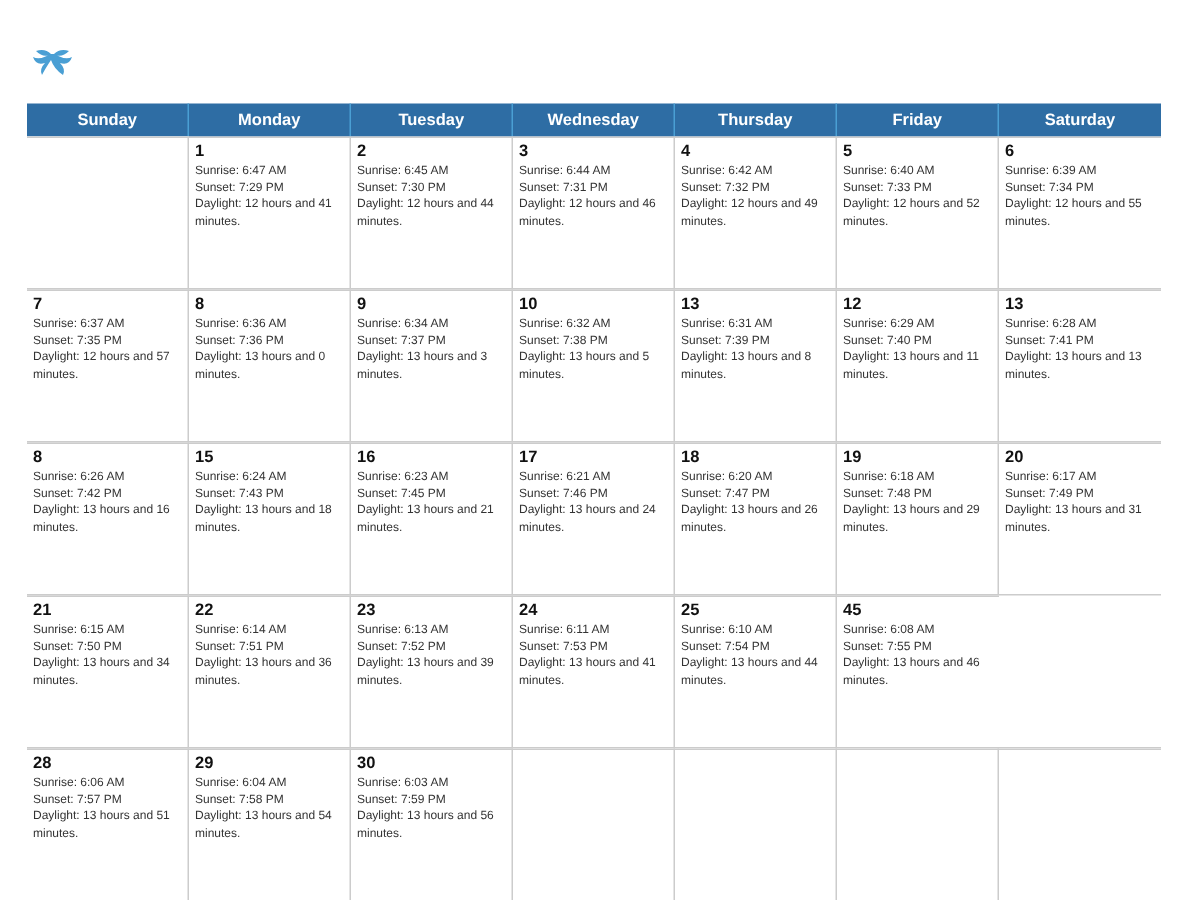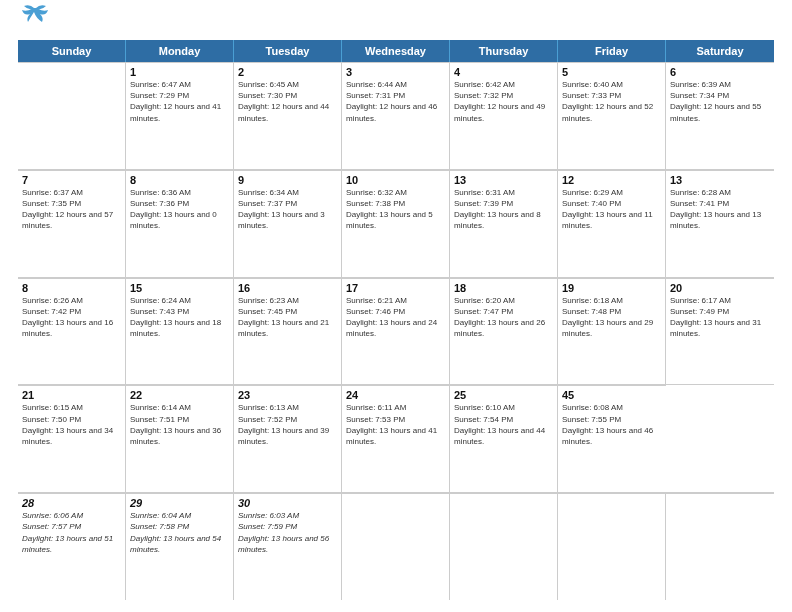--- a/index.html
+++ b/index.html
@@ -6,21 +6,21 @@
     body {
       font-family: Arial, sans-serif;
       background: #fff;
       width: 792px;
       height: 612px;
       overflow: hidden;
     }
     .page {
       width: 792px;
       height: 612px;
-      padding: 4px 18px 12px 18px;
+      padding: 32px 18px 12px 18px;
       display: flex;
       flex-direction: column;
     }
     .header {
       display: flex;
       justify-content: space-between;
       align-items: flex-start;
       margin-bottom: 10px;
     }
     .logo {
@@ -68,21 +68,21 @@
       flex: 1;
       display: flex;
       flex-direction: column;
     }
     .cal-week {
       display: grid;
       grid-template-columns: repeat(7, 1fr);
       flex: 1;
       border-bottom: 1px solid #ccc;
     }
-    .cal-week:last-child { border-bottom: none; font-style: italic; }
+    .cal-week:last-child { border-bottom: none; }
     .cal-cell {
       border-right: 1px solid #ccc;
       border-top: 1px solid #ccc;
       padding: 3px 4px;
       font-size: 8.5px;
       color: #333;
       vertical-align: top;
       min-height: 0;
     }
     .cal-cell:last-child { border-right: none; }

